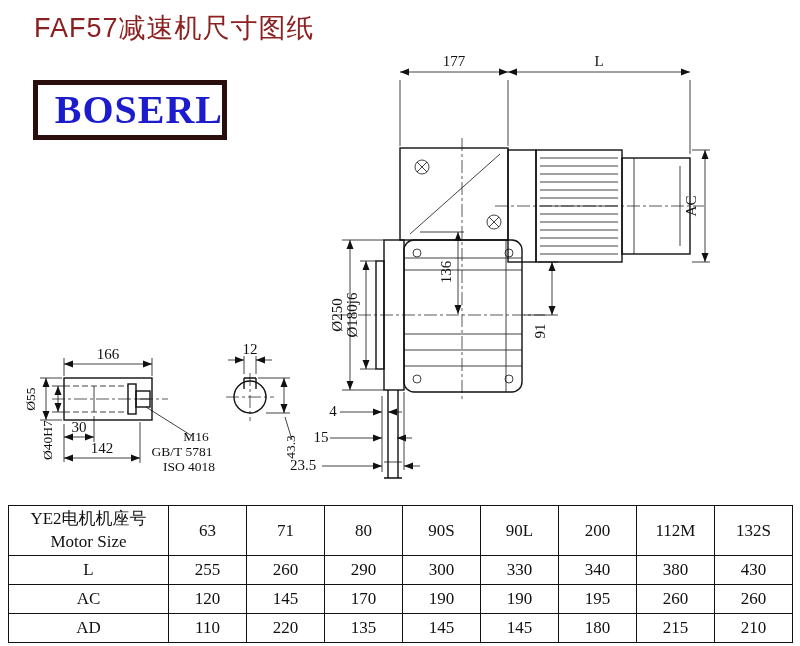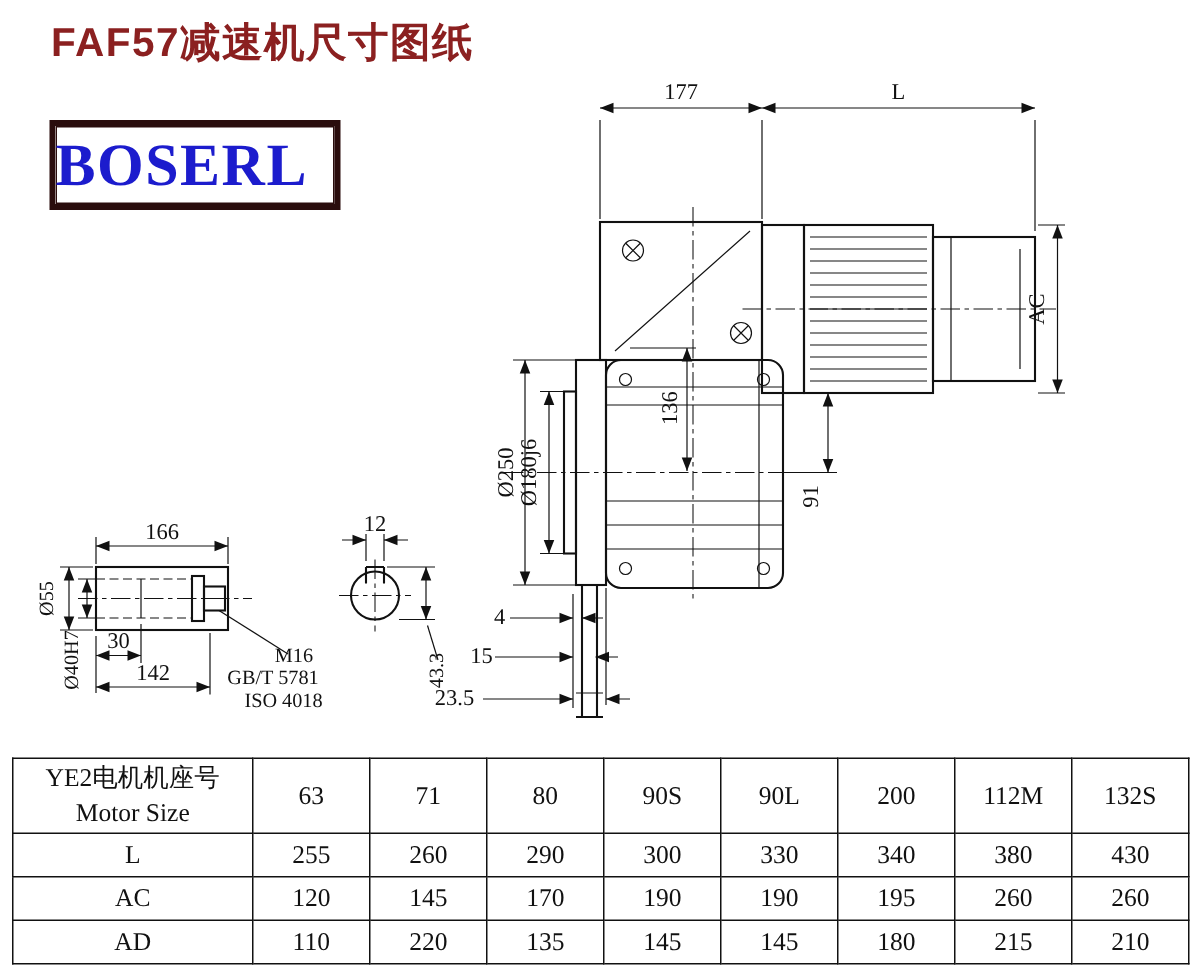--- a/index.html
+++ b/index.html
@@ -1,22 +1,22 @@
 <!DOCTYPE html>
 <html><head>
 <meta charset="utf-8">
 <style>
   html,body{margin:0;padding:0;background:#fff;}
   .page{position:relative;width:800px;height:646px;background:#ffffff;overflow:hidden;
         font-family:"Liberation Sans",sans-serif;color:#111;}
-  .title{position:absolute;left:34px;top:10px;font-size:27px;font-weight:bold;
+  .title{position:absolute;left:34px;top:10px;font-size:27px;font-weight:normal;
          color:#8b2020;letter-spacing:1px;text-align:right;}
   .logo{position:absolute;left:33px;top:80px;width:186px;height:52px;
         border:4px solid #2a0d0d;box-shadow:inset 0 0 0 1px #2a0d0d;
-        display:flex;align-items:center;justify-content:flex-start;background:#fff;}
+        display:flex;align-items:center;justify-content:flex-end;background:#fff;}
   .logo span{font-family:"Liberation Serif",serif;font-weight:bold;font-size:40px;
         color:#1c1ccd;letter-spacing:1px;line-height:1;}
   svg{position:absolute;left:0;top:0;}
   svg .ln{stroke:#111;stroke-width:1.4;fill:none;}
   svg .tn{stroke:#111;stroke-width:0.8;fill:none;}
   svg .hid{stroke-dasharray:6 3;}
   svg .cl{stroke:#111;stroke-width:0.7;fill:none;stroke-dasharray:13 3 3 3;}
   svg text{font-family:"Liberation Serif",serif;font-size:15px;fill:#111;text-anchor:middle;}
   svg text.sm{font-size:13.5px;}
   table.dims{position:absolute;left:8px;top:505px;width:784px;border-collapse:collapse;

